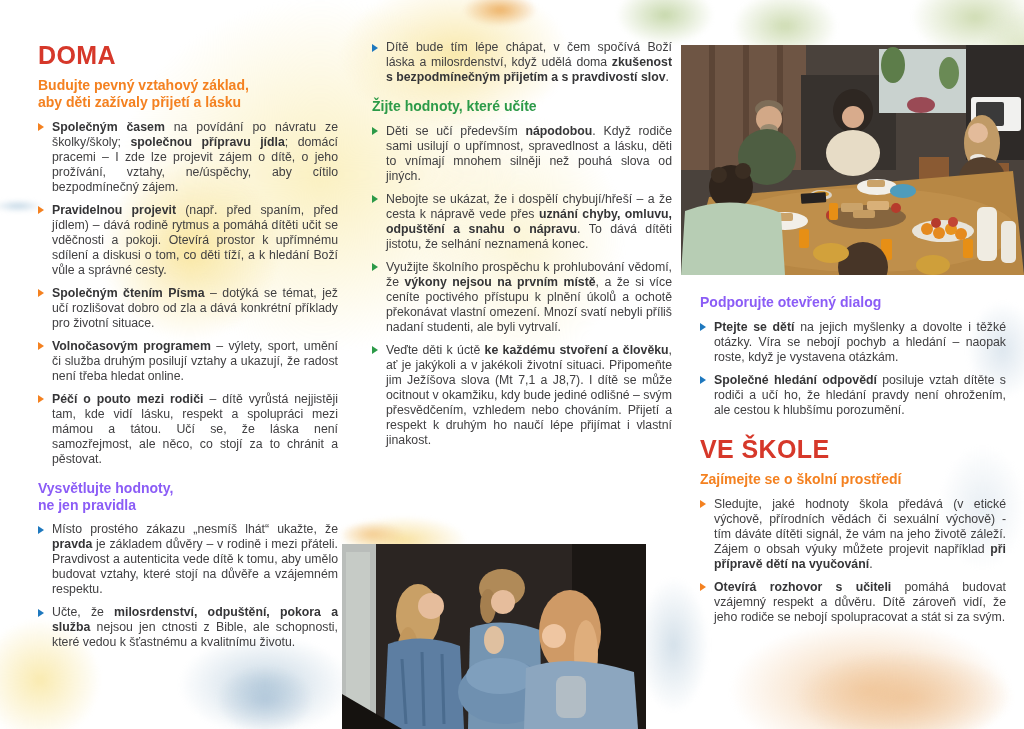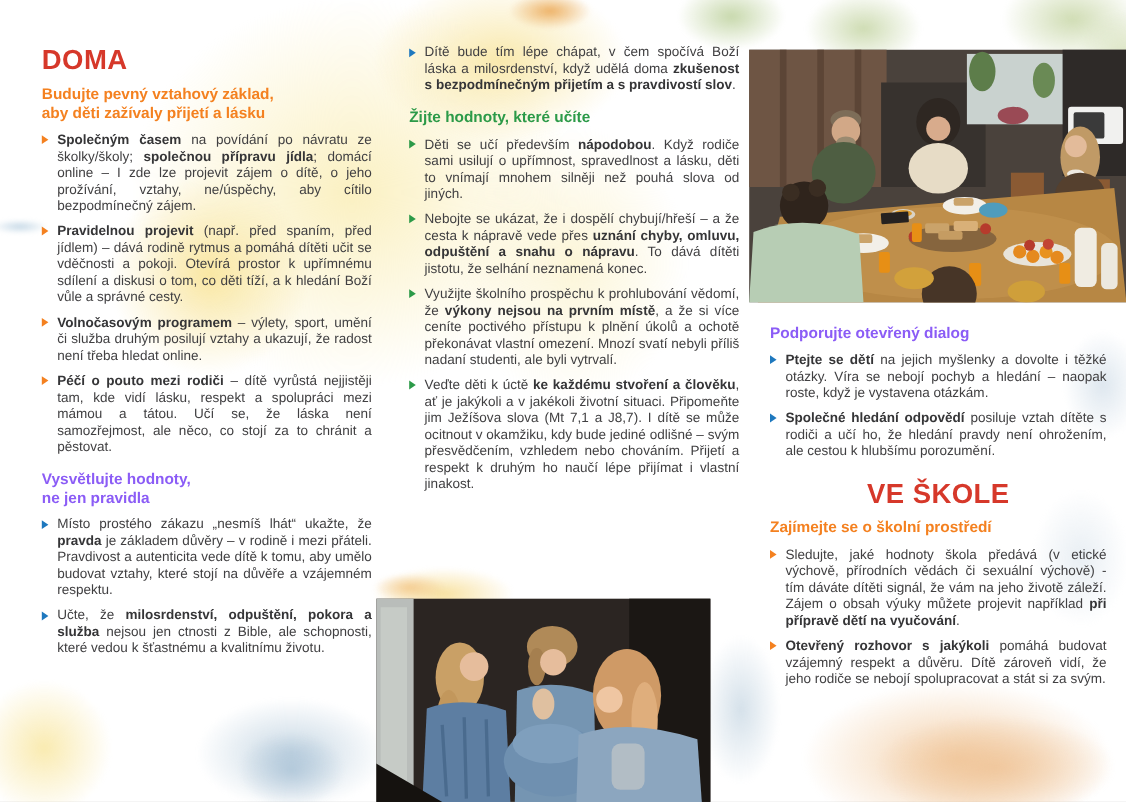--- a/index.html
+++ b/index.html
@@ -152,25 +152,29 @@
     <polygon points="0,185 60,185 0,150" fill="#15120f"></polygon>
   </svg>
 
   <div class="col" style="left:38px;top:42px;width:300px;">
     <h1 class="title red">DOMA</h1>
     <h2 class="sub orange pre" style="margin-top:0;">Budujte pevný vztahový základ,
 aby děti zažívaly přijetí a lásku</h2>
     <ul class="bullets orange-b">
         <li>
           <span class="tri"></span>
-          <span class="li-text"><b>Společným časem</b><span> na povídání po návratu ze školky/školy; </span><b>společnou přípravu jídla</b><span>; domácí online – I zde lze projevit zájem o dítě, o jeho prožívání, vztahy, ne/úspěchy, aby cítilo bezpodmínečný zájem.</span></span>
+          <span class="li-text"><b>Společným časem</b><span> na povídání po návratu ze školky/školy; </span><b>společnou přípravu jídla</b><span>; domácí pracemi – I zde lze projevit zájem o dítě, o jeho prožívání, vztahy, ne/úspěchy, aby cítilo bezpodmínečný zájem.</span></span>
         </li>
         <li>
           <span class="tri"></span>
           <span class="li-text"><b>Pravidelnou projevit</b><span> (např. před spaním, před jídlem) – dává rodině rytmus a pomáhá dítěti učit se vděčnosti a pokoji. Otevírá prostor k upřímnému sdílení a diskusi o tom, co děti tíží, a k hledání Boží vůle a správné cesty.</span></span>
+        </li>
+        <li>
+          <span class="tri"></span>
+          <span class="li-text"><b>Společným čtením Písma</b><span> – dotýká se témat, jež učí rozlišovat dobro od zla a dává konkrétní příklady pro životní situace.</span></span>
         </li>
         <li>
           <span class="tri"></span>
           <span class="li-text"><b>Volnočasovým programem</b><span> – výlety, sport, umění či služba druhým posilují vztahy a ukazují, že radost není třeba hledat online.</span></span>
         </li>
         <li>
           <span class="tri"></span>
           <span class="li-text"><b>Péčí o pouto mezi rodiči</b><span> – dítě vyrůstá nejjistěji tam, kde vidí lásku, respekt a spolupráci mezi mámou a tátou. Učí se, že láska není samozřejmost, ale něco, co stojí za to chránit a pěstovat.</span></span>
         </li>
       </ul>
@@ -221,27 +225,27 @@
     <ul class="bullets blue-b">
         <li>
           <span class="tri"></span>
           <span class="li-text"><b>Ptejte se dětí</b><span> na jejich myšlenky a dovolte i těžké otázky. Víra se nebojí pochyb a hledání – naopak roste, když je vystavena otázkám.</span></span>
         </li>
         <li>
           <span class="tri"></span>
           <span class="li-text"><b>Společné hledání odpovědí</b><span> posiluje vztah dítěte s rodiči a učí ho, že hledání pravdy není ohrožením, ale cestou k hlubšímu porozumění.</span></span>
         </li>
       </ul>
-    <h1 class="title red" style="margin-top:18px;text-align:center;">VE ŠKOLE</h1>
+    <h1 class="title red" style="margin-top:18px;">VE ŠKOLE</h1>
     <h2 class="sub orange" style="margin-top:0;">Zajímejte se o školní prostředí</h2>
     <ul class="bullets orange-b">
         <li>
           <span class="tri"></span>
           <span class="li-text"><span>Sledujte, jaké hodnoty škola předává (v etické výchově, přírodních vědách či sexuální výchově) - tím dáváte dítěti signál, že vám na jeho životě záleží. Zájem o obsah výuky můžete projevit například </span><b>při přípravě dětí na vyučování</b><span>.</span></span>
         </li>
         <li>
           <span class="tri"></span>
-          <span class="li-text"><b>Otevřený rozhovor s jakýkoli</b><span> pomáhá budovat vzájemný respekt a důvěru. Dítě zároveň vidí, že jeho rodiče se nebojí spolupracovat a stát si za svým.</span></span>
+          <span class="li-text"><b>Otevírá rozhovor s učiteli</b><span> pomáhá budovat vzájemný respekt a důvěru. Dítě zároveň vidí, že jeho rodiče se nebojí spolupracovat a stát si za svým.</span></span>
         </li>
       </ul>
   </div>
 
 </div>
 
 </body></html>

